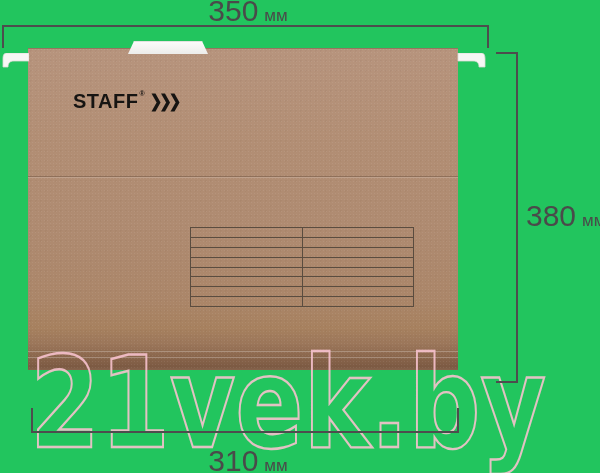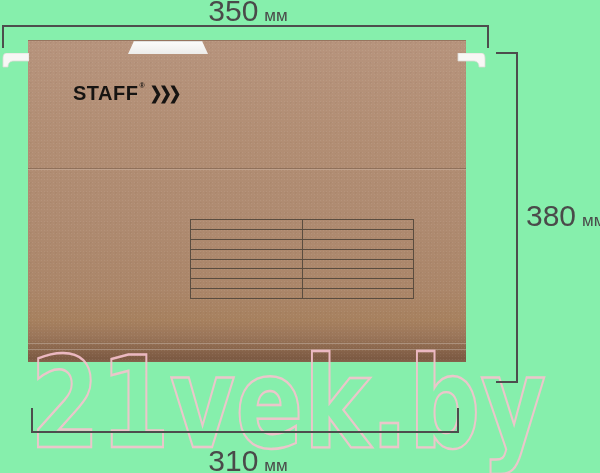--- a/index.html
+++ b/index.html
@@ -1,17 +1,17 @@
 <!DOCTYPE html>
 <html style="--dimension-line: #4d4d4d; --dimension-text: #4a4a4a; --folder-kraft: #b18d73; --folder-edge-dark: #7c5a43; --table-line: #5a4c3f; --rail-white: #f7f7f5; --watermark-pink: #f7c2ce; --brand-black: #161412;"><head>
 <meta charset="utf-8">
 <style>
   html,body{margin:0;padding:0;background:#ffffff;}
   .scene{
-    position:relative;width:600px;height:473px;overflow:hidden;background:#86efac;
+    position:relative;width:600px;height:473px;overflow:hidden;background:#22c55e;
     font-family:"Liberation Sans", sans-serif;
   }
   
   .dim-label{position:absolute;color:var(--dimension-text);white-space:nowrap;line-height:1;z-index:6;}
   .dim-value{font-size:30px;font-weight:400;}
   .dim-unit{font-size:17px;font-weight:400;margin-left:6px;}
   .dim-top-label{left:178px;top:-4px;width:140px;text-align:center;}
   .dim-right-label{left:526px;top:201px;text-align:left;}
   .dim-bottom-label{left:178px;top:446px;width:140px;text-align:center;}
   .bracket{position:absolute;z-index:5;}
@@ -22,30 +22,29 @@
   .bracket-right{left:496px;top:52px;width:20px;height:327px;
     border-top:2px solid var(--dimension-line);
     border-right:2px solid var(--dimension-line);
     border-bottom:2px solid var(--dimension-line);}
   .bracket-bottom{left:31px;top:408px;width:424px;height:23px;
     border-left:2px solid var(--dimension-line);
     border-right:2px solid var(--dimension-line);
     border-bottom:2px solid var(--dimension-line);}
   
   .folder{
-    position:absolute;left:28px;top:40px;width:430px;height:322px;z-index:1;
+    position:absolute;left:28px;top:48px;width:430px;height:322px;z-index:1;
     background-image:
       radial-gradient(rgba(255,255,255,0.07) 1px, transparent 1px),
       radial-gradient(rgba(92,62,40,0.06) 1px, transparent 1px),
       linear-gradient(180deg,
         #b7947d 0%, #b28e74 30%, #af8b71 55%, #ab8669 78%,
         #a7815f 87%, #9b765a 92%, #8a664c 96%, #7c5a43 99%, #86644d 100%);
     background-size:3px 3px, 5px 5px, 100% 100%;
     box-shadow:inset 0 1px 0 rgba(110,80,60,0.45);
-    padding-left:8px;
   }
   .fold-line{position:absolute;left:0;top:128px;width:100%;height:1px;
     background:rgba(70,50,35,0.30);box-shadow:0 1px 0 rgba(255,255,255,0.18);}
   .crease{position:absolute;left:0;width:100%;height:1px;background:rgba(255,255,255,0.25);}
   .crease-1{top:303px;} .crease-2{top:309px;}
   
   .logo{position:absolute;left:45px;top:43px;display:flex;align-items:flex-start;color:var(--brand-black);}
   .brand{font-size:20px;font-weight:bold;letter-spacing:0.5px;line-height:1;}
   .reg{font-size:7px;font-weight:bold;margin:-1px 0 0 1px;line-height:1;}
   .chevrons{font-size:15px;font-weight:bold;letter-spacing:-3px;line-height:1;margin:2px 0 0 5px;transform:scaleY(1.15);}

